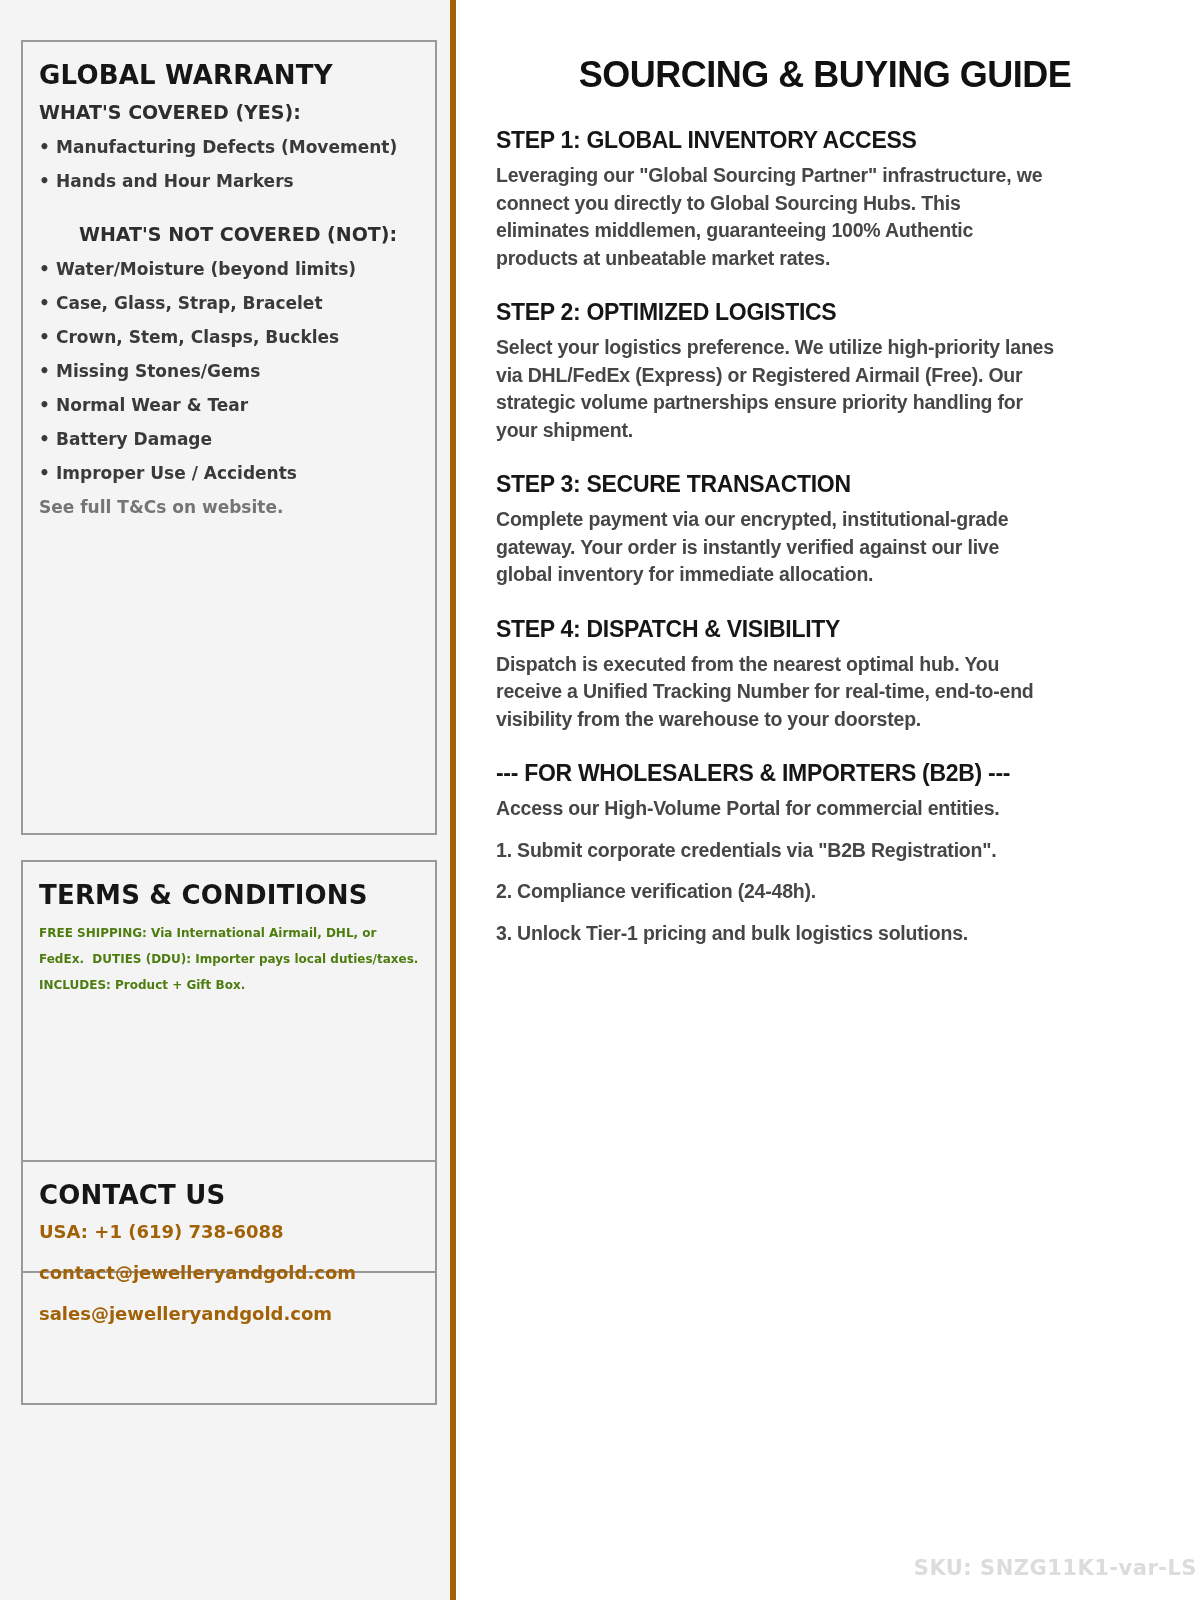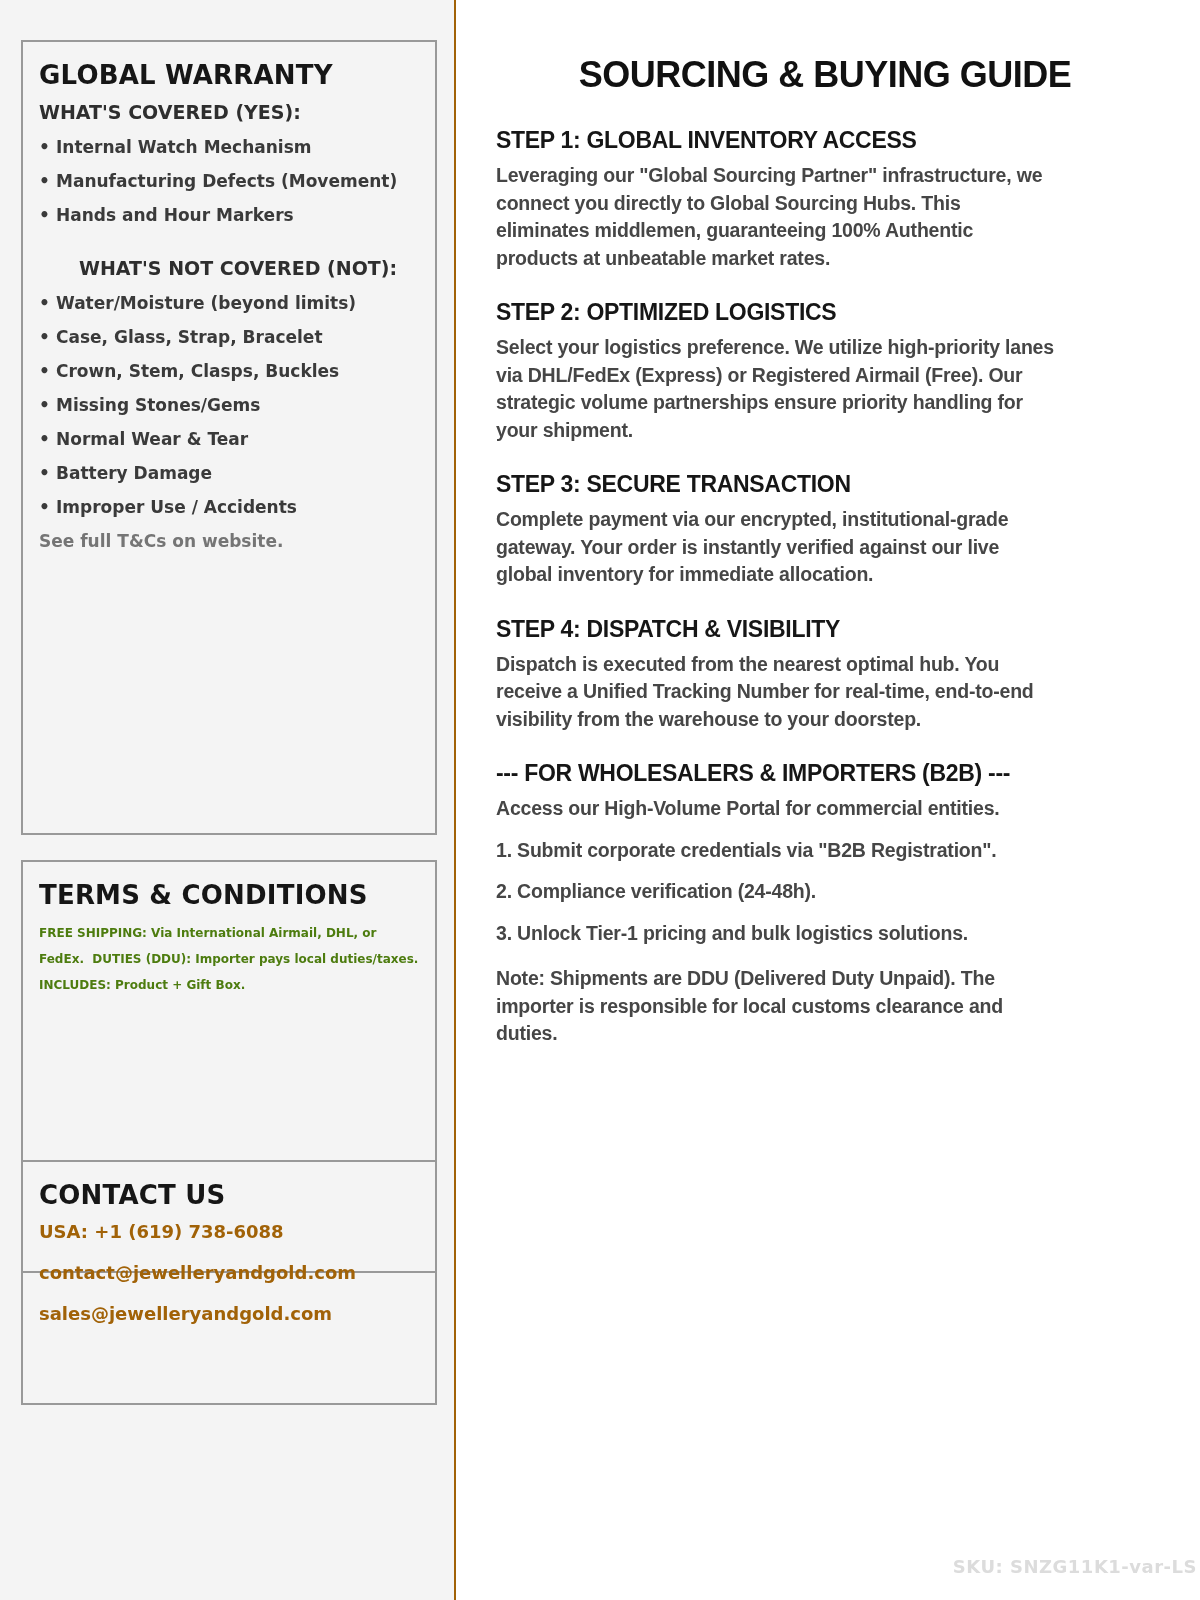--- a/index.html
+++ b/index.html
@@ -10,21 +10,21 @@
     overflow: hidden;
     font-family: "Liberation Sans", sans-serif;
     -webkit-font-smoothing: antialiased;
   }
 
   
   .sidebar {
     position: absolute; left: 0; top: 0;
     width: 456px; height: 1600px;
     background: #f4f4f4;
-    border-right: 2px solid #a16207;
+    border-right: 6px solid #a16207;
     box-sizing: border-box;
     font-family: "DejaVu Sans", sans-serif;
     padding-left: 16px;
   }
   .side-box {
     position: absolute; left: 21px; width: 416px;
     border: 2px solid #999999;
     box-sizing: border-box;
     padding: 18px 16px;
   }
@@ -93,34 +93,33 @@
   .content p {
     margin: 0 0 14px 0;
     font-size: 19.5px; font-weight: 700; color: #464646;
     line-height: 27.5px; letter-spacing: -0.2px;
   }
   .content p.note { margin-top: 18px; }
 
   .sku {
     position: absolute; right: 3px; top: 1556px;
     font-family: "DejaVu Sans", sans-serif;
-    font-size: 18px; font-weight: 700; color: #dcdcdc;
+    font-size: 21px; font-weight: 700; color: #dcdcdc;
     letter-spacing: 0.5px;
   }
 </style>
 </head>
 <body>
 
 <div class="sidebar">
 
   <div class="side-box box-warranty">
     <h3 class="side-title">GLOBAL WARRANTY</h3>
     <h4 class="side-subtitle">WHAT'S COVERED (YES):</h4>
     <ul class="side-list">
-      <li>Internal Watch Mechanism</li>
       <li>Manufacturing Defects (Movement)</li>
       <li>Hands and Hour Markers</li>
     </ul>
     <h4 class="side-subtitle second">WHAT'S NOT COVERED (NOT):</h4>
     <ul class="side-list">
       <li>Water/Moisture (beyond limits)</li>
       <li>Case, Glass, Strap, Bracelet</li>
       <li>Crown, Stem, Clasps, Buckles</li>
       <li>Missing Stones/Gems</li>
       <li>Normal Wear &amp; Tear</li>
@@ -159,18 +158,17 @@
     <p>Complete payment via our encrypted, institutional-grade gateway. Your order is instantly verified against our live global inventory for immediate allocation.</p>
 
     <h2 class="step-heading">STEP 4: DISPATCH &amp; VISIBILITY</h2>
     <p>Dispatch is executed from the nearest optimal hub. You receive a Unified Tracking Number for real-time, end-to-end visibility from the warehouse to your doorstep.</p>
 
     <h2 class="step-heading">--- FOR WHOLESALERS &amp; IMPORTERS (B2B) ---</h2>
     <p>Access our High-Volume Portal for commercial entities.</p>
     <p>1. Submit corporate credentials via "B2B Registration".</p>
     <p>2. Compliance verification (24-48h).</p>
     <p>3. Unlock Tier-1 pricing and bulk logistics solutions.</p>
-    <p class="note">Note: Shipments are DDU (Delivered Duty Unpaid). The importer is responsible for local customs clearance and duties.</p>
 
   </div>
 </div>
 
 <div class="sku">SKU: SNZG11K1-var-LS</div>
 
 </body></html>

